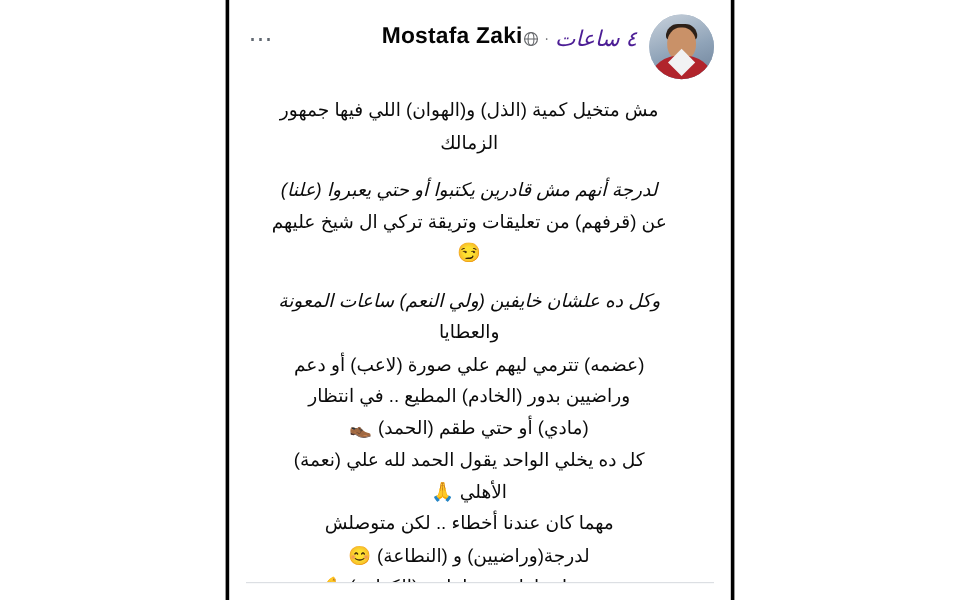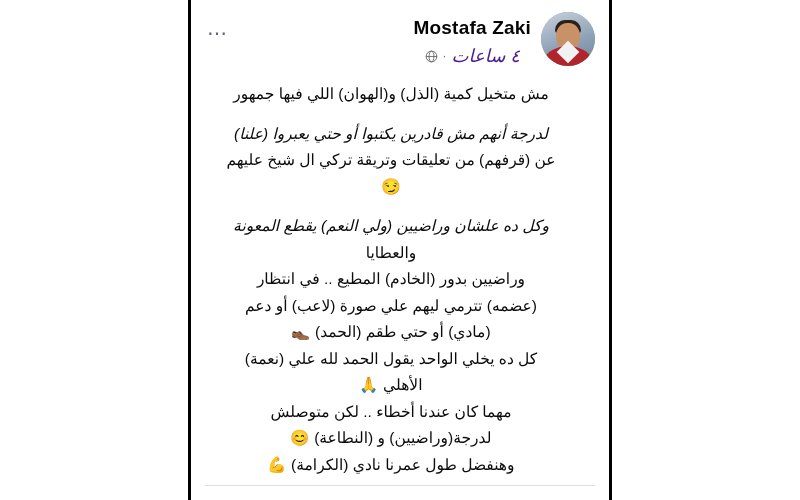--- a/index.html
+++ b/index.html
@@ -49,22 +49,22 @@
     font-size: 20px;
     line-height: 18px;
     letter-spacing: 2px;
     padding-top: 12px;
     cursor: pointer;
     user-select: none;
   }
   .header-spacer { flex: 1 1 auto; }
   .header-text {
     display: flex;
-    flex-direction: column;
-    align-items: center;
+    flex-direction: row;
+    align-items: flex-end;
     text-align: right;
     padding-right: 10px;
     padding-top: 4px;
   }
   .author-name {
     font-size: 19px;
     font-weight: bold;
     color: #050505;
     line-height: 24px;
     letter-spacing: 0.2px;
@@ -195,27 +195,28 @@
         <div class="av-bg"></div>
         <div class="av-hair"></div>
         <div class="av-head"></div>
         <div class="av-shirt"></div>
         <div class="av-collar"></div>
       </div>
     </div>
 
     <div class="post-body">
       <div class="para">مش متخيل كمية (الذل) و(الهوان) اللي فيها جمهور</div>
+      <div class="para">الزمالك</div>
       <div class="para gap">لدرجة أنهم مش قادرين يكتبوا أو حتي يعبروا (علنا)</div>
       <div class="para">عن (قرفهم) من تعليقات وتريقة تركي ال شيخ عليهم</div>
       <div class="para emo">😏</div>
-      <div class="para gap">وكل ده علشان وراضيين (ولي النعم) يقطع المعونة</div>
+      <div class="para gap">وكل ده علشان خايفين (ولي النعم) ساعات المعونة</div>
       <div class="para">والعطايا</div>
+      <div class="para">(عضمه) تترمي ليهم علي صورة (لاعب) أو دعم</div>
       <div class="para">وراضيين بدور (الخادم) المطيع .. في انتظار</div>
-      <div class="para">(عضمه) تترمي ليهم علي صورة (لاعب) أو دعم</div>
       <div class="para">(مادي) أو حتي طقم (الحمد) 👞</div>
       <div class="para">كل ده يخلي الواحد يقول الحمد لله علي (نعمة)</div>
       <div class="para">الأهلي 🙏</div>
       <div class="para">مهما كان عندنا أخطاء .. لكن متوصلش</div>
       <div class="para">لدرجة(وراضيين) و (النطاعة) 😊</div>
       <div class="para">وهنفضل طول عمرنا نادي (الكرامة) 💪</div>
     </div>
 
     <div class="post-footer"></div>
   </div>

